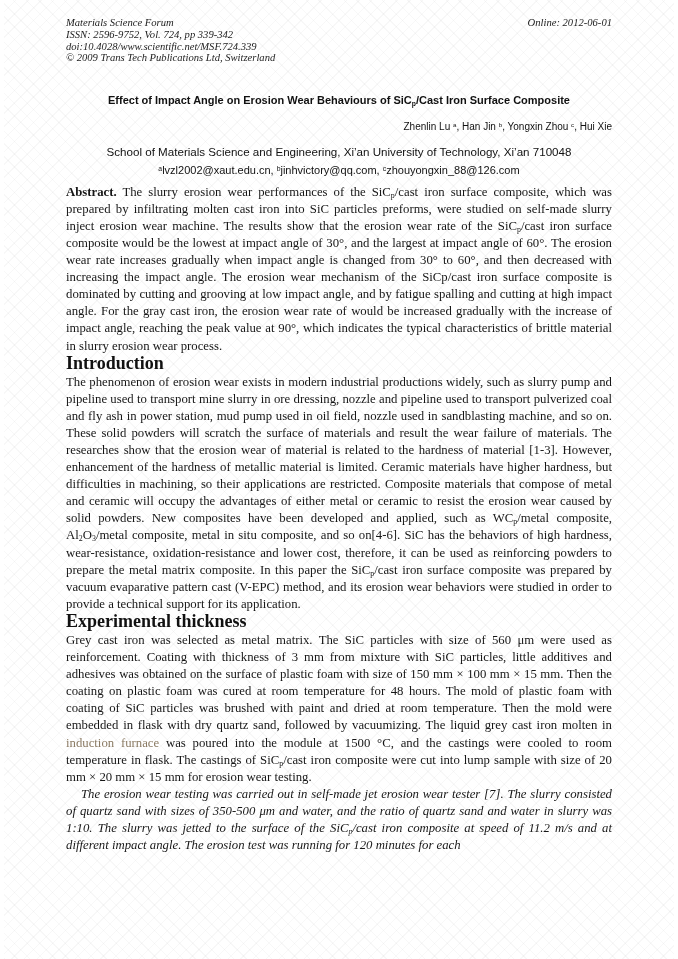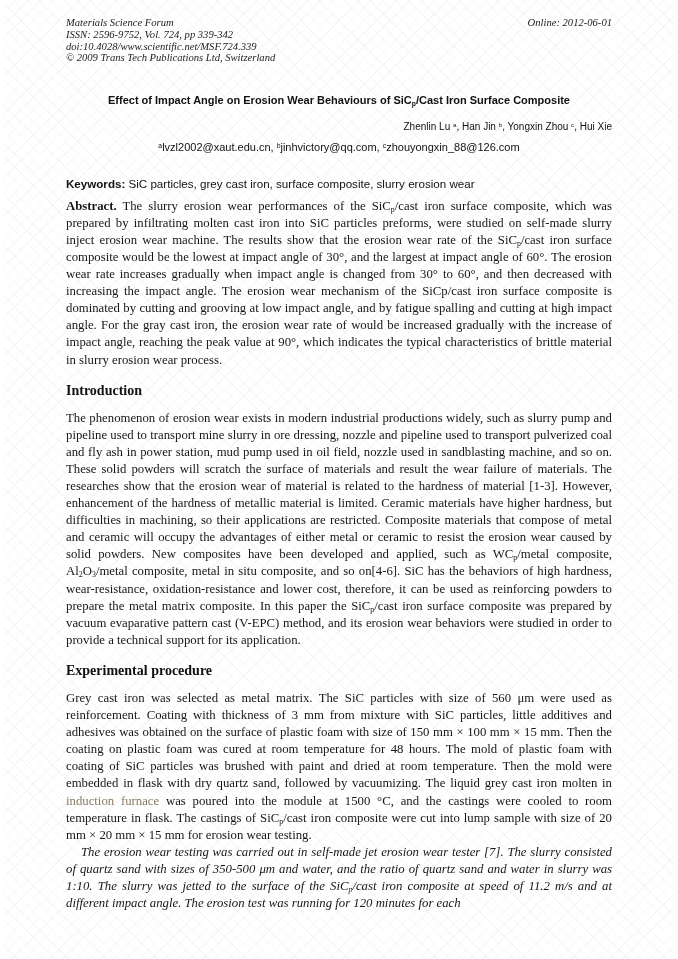--- a/index.html
+++ b/index.html
@@ -75,28 +75,27 @@
   
   .body-par {
     font-family: "Liberation Serif", serif;
     font-size: 12.75px;
     line-height: 17.1px;
     text-align: justify;
     color: #161616;
   }
   .abstract { margin-top: 7px; }
   .sec-heading {
-    margin-top: 13px;
     font-family: "Liberation Serif", serif;
     font-weight: bold;
-    font-size: 14px;
+    font-size: 18px;
     line-height: 17px;
     color: #111111;
   }
-  .after-heading { margin-top: 11px; }
+  .after-heading { margin-top: 2px; }
   .indent-par { text-indent: 15px; margin-top: 0; font-style: italic; }
   b.lead { font-weight: bold; }
   sub { font-size: 0.62em; vertical-align: -0.25em; line-height: 0; }
   sup { font-size: 0.62em; vertical-align: 0.45em; line-height: 0; }
   .annot {  }
 </style>
 </head>
 <body>
 
 <div class="page">
@@ -106,30 +105,28 @@
       <div>Materials Science Forum</div>
       <div>ISSN: 2596-9752, Vol. 724, pp 339-342</div>
       <div>doi:10.4028/www.scientific.net/MSF.724.339</div>
       <div>© 2009 Trans Tech Publications Ltd, Switzerland</div>
     </div>
     <div>Online: 2012-06-01</div>
   </div>
 
   <h1 class="title">Effect of Impact Angle on Erosion Wear Behaviours of SiC<sub>p</sub>/Cast Iron Surface Composite</h1>
   <div class="authors">Zhenlin Lu <sup>a</sup>, Han Jin <sup>b</sup>, Yongxin Zhou <sup>c</sup>, Hui Xie</div>
+  <div class="affiliation">School of Materials Science and Engineering, Xi’an University of Technology, Xi’an 710048</div>
   <div class="emails"><sup>a</sup>lvzl2002@xaut.edu.cn, <sup>b</sup>jinhvictory@qq.com, <sup>c</sup>zhouyongxin_88@126.com</div>
 
-  <div class="keywords">
-    <b>Keywords:</b><span> SiC particles, grey cast iron, surface composite, slurry erosion wear</span>
-  </div>
 
   <p class="body-par abstract">
     <b class="lead">Abstract.</b><span> The slurry erosion wear performances of the SiC<sub>p</sub>/cast iron surface composite, which was prepared by infiltrating molten cast iron into SiC particles preforms, were studied on self-made slurry inject erosion wear machine. The results show that the erosion wear rate of the SiC<sub>p</sub>/cast iron surface composite would be the lowest at impact angle of 30°, and the largest at impact angle of 60°. The erosion wear rate increases gradually when impact angle is changed from 30° to 60°, and then decreased with increasing the impact angle. The erosion wear mechanism of the SiCp/cast iron surface composite is dominated by cutting and grooving at low impact angle, and by fatigue spalling and cutting at high impact angle. For the gray cast iron, the erosion wear rate of would be increased gradually with the increase of impact angle, reaching the peak value at 90°, which indicates the typical characteristics of brittle material in slurry erosion wear process.</span>
   </p>
 
   <h2 class="sec-heading">Introduction</h2>
   <p class="body-par after-heading">The phenomenon of erosion wear exists in modern industrial productions widely, such as slurry pump and pipeline used to transport mine slurry in ore dressing, nozzle and pipeline used to transport pulverized coal and fly ash in power station, mud pump used in oil field, nozzle used in sandblasting machine, and so on. These solid powders will scratch the surface of materials and result the wear failure of materials. The researches show that the erosion wear of material is related to the hardness of material [1-3]. However, enhancement of the hardness of metallic material is limited. Ceramic materials have higher hardness, but difficulties in machining, so their applications are restricted. Composite materials that compose of metal and ceramic will occupy the advantages of either metal or ceramic to resist the erosion wear caused by solid powders. New composites have been developed and applied, such as WC<sub>p</sub>/metal composite, Al<sub>2</sub>O<sub>3</sub>/metal composite, metal in situ composite, and so on[4-6]. SiC has the behaviors of high hardness, wear-resistance, oxidation-resistance and lower cost, therefore, it can be used as reinforcing powders to prepare the metal matrix composite. In this paper the SiC<sub>p</sub>/cast iron surface composite was prepared by vacuum evaparative pattern cast (V-EPC) method, and its erosion wear behaviors were studied in order to provide a technical support for its application.</p>
 
-  <h2 class="sec-heading">Experimental procedure</h2>
+  <h2 class="sec-heading">Experimental thickness</h2>
   <p class="body-par after-heading"><span>Grey cast iron was selected as metal matrix. The SiC particles with size of 560 μm were used as reinforcement. Coating with thickness of 3 mm from mixture with SiC particles, little additives and adhesives was obtained on the surface of plastic foam with size of 150 mm × 100 mm × 15 mm. Then the coating on plastic foam was cured at room temperature for 48 hours. The mold of plastic foam with coating of SiC particles was brushed with paint and dried at room temperature. Then the mold were embedded in flask with dry quartz sand, followed by vacuumizing. The liquid grey cast iron molten in </span><span class="annot" data-color="colors.annotation_text" style="color: rgb(138, 122, 99);">induction furnace</span><span> was poured into the module at 1500 °C, and the castings were cooled to room temperature in flask. The castings of SiC<sub>p</sub>/cast iron composite were cut into lump sample with size of 20 mm × 20 mm × 15 mm for erosion wear testing.</span></p>
   <p class="body-par indent-par">The erosion wear testing was carried out in self-made jet erosion wear tester [7]. The slurry consisted of quartz sand with sizes of 350-500 μm and water, and the ratio of quartz sand and water in slurry was 1:10. The slurry was jetted to the surface of the SiC<sub>p</sub>/cast iron composite at speed of 11.2 m/s and at different impact angle. The erosion test was running for 120 minutes for each</p>
 
 </div>
 
 </body></html>

